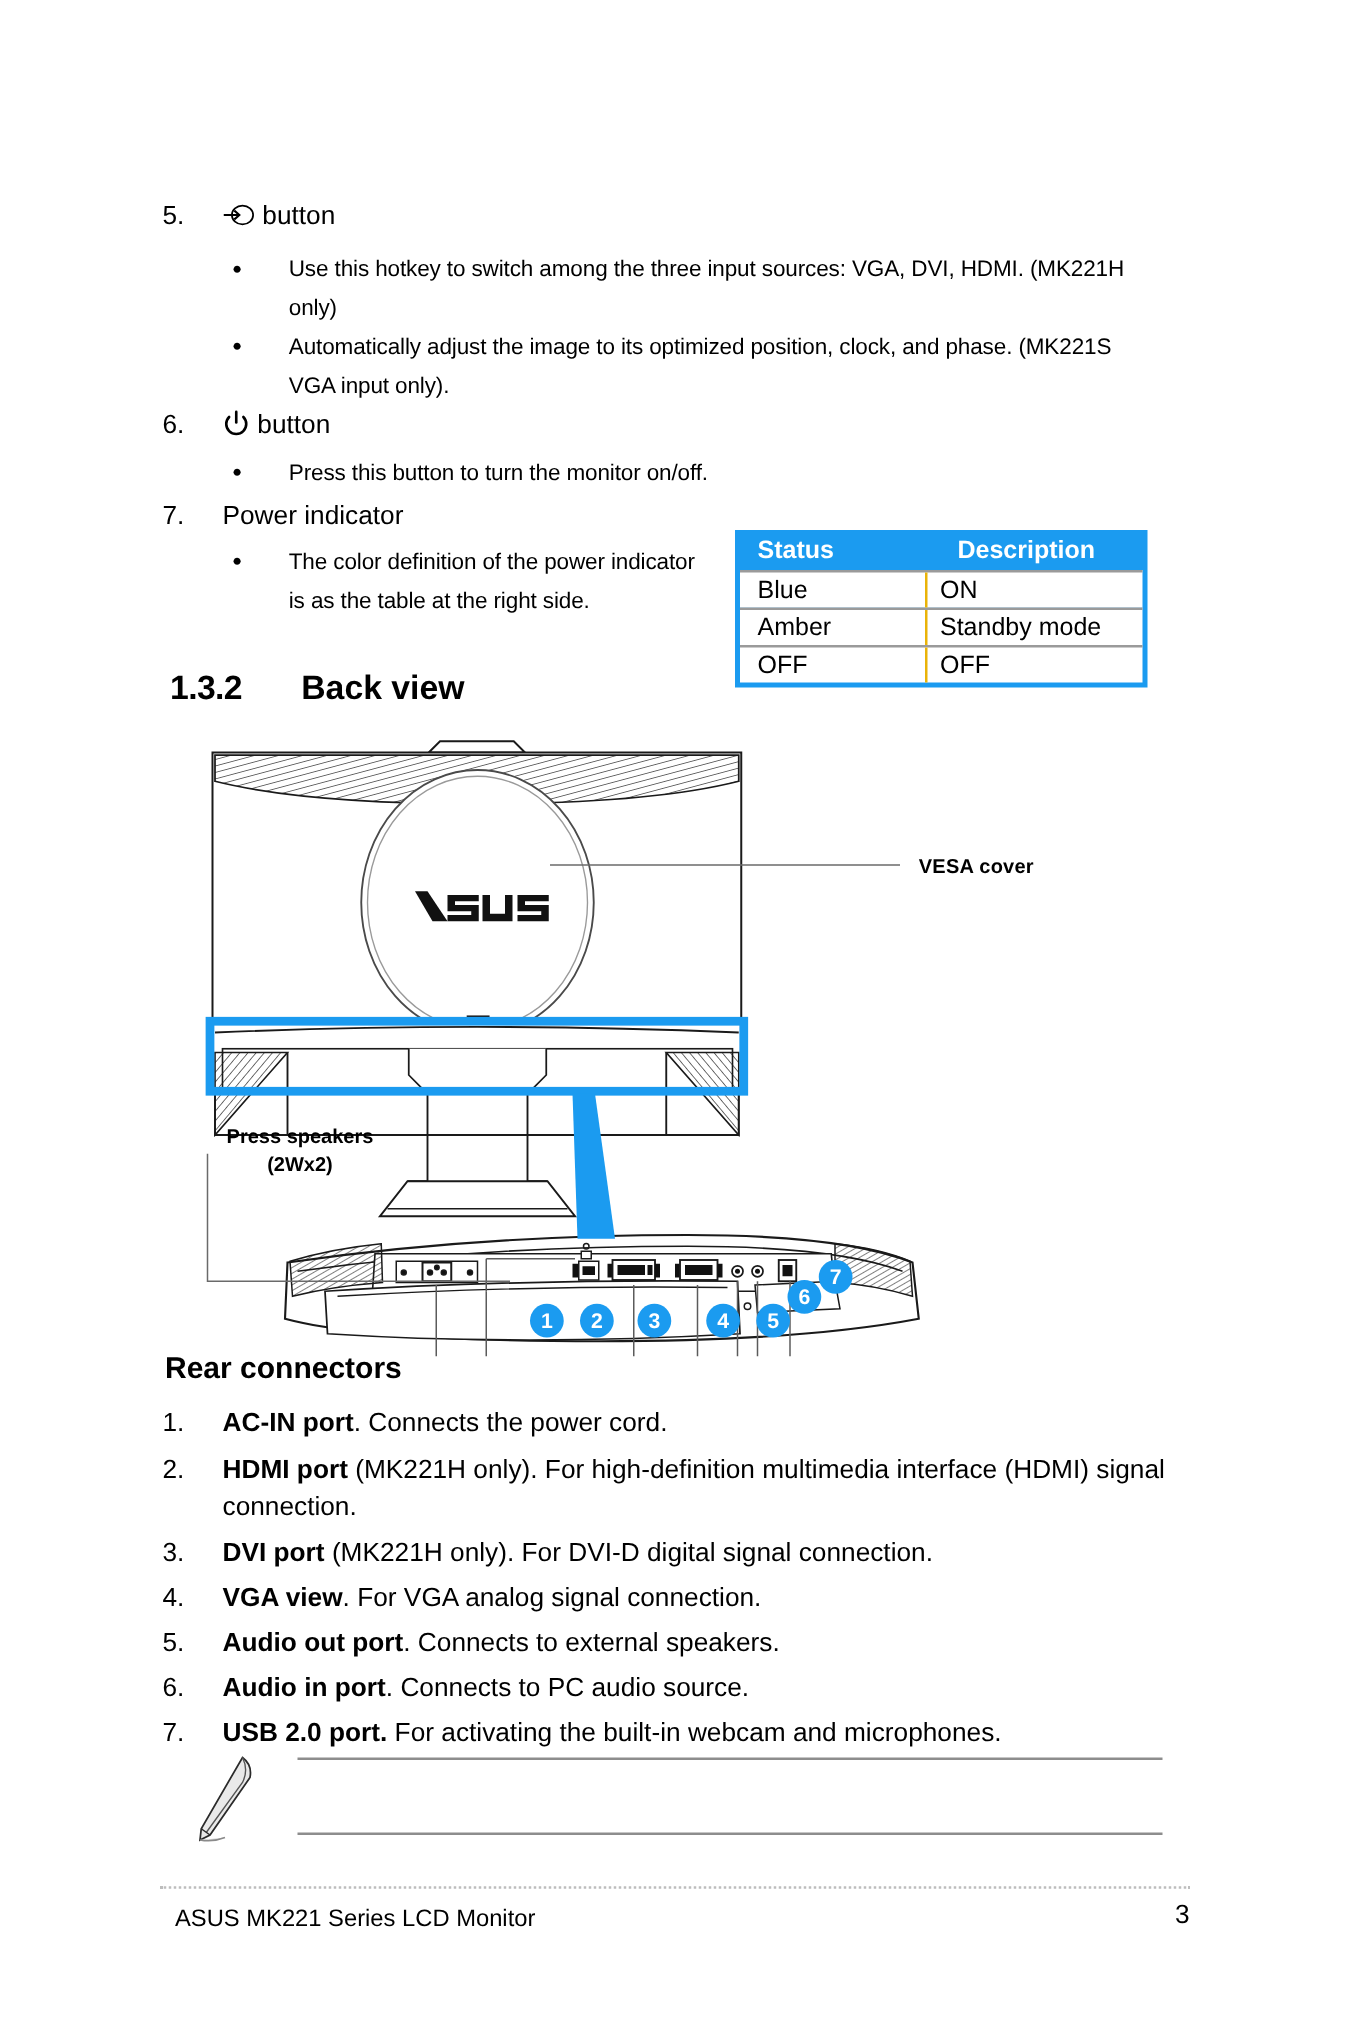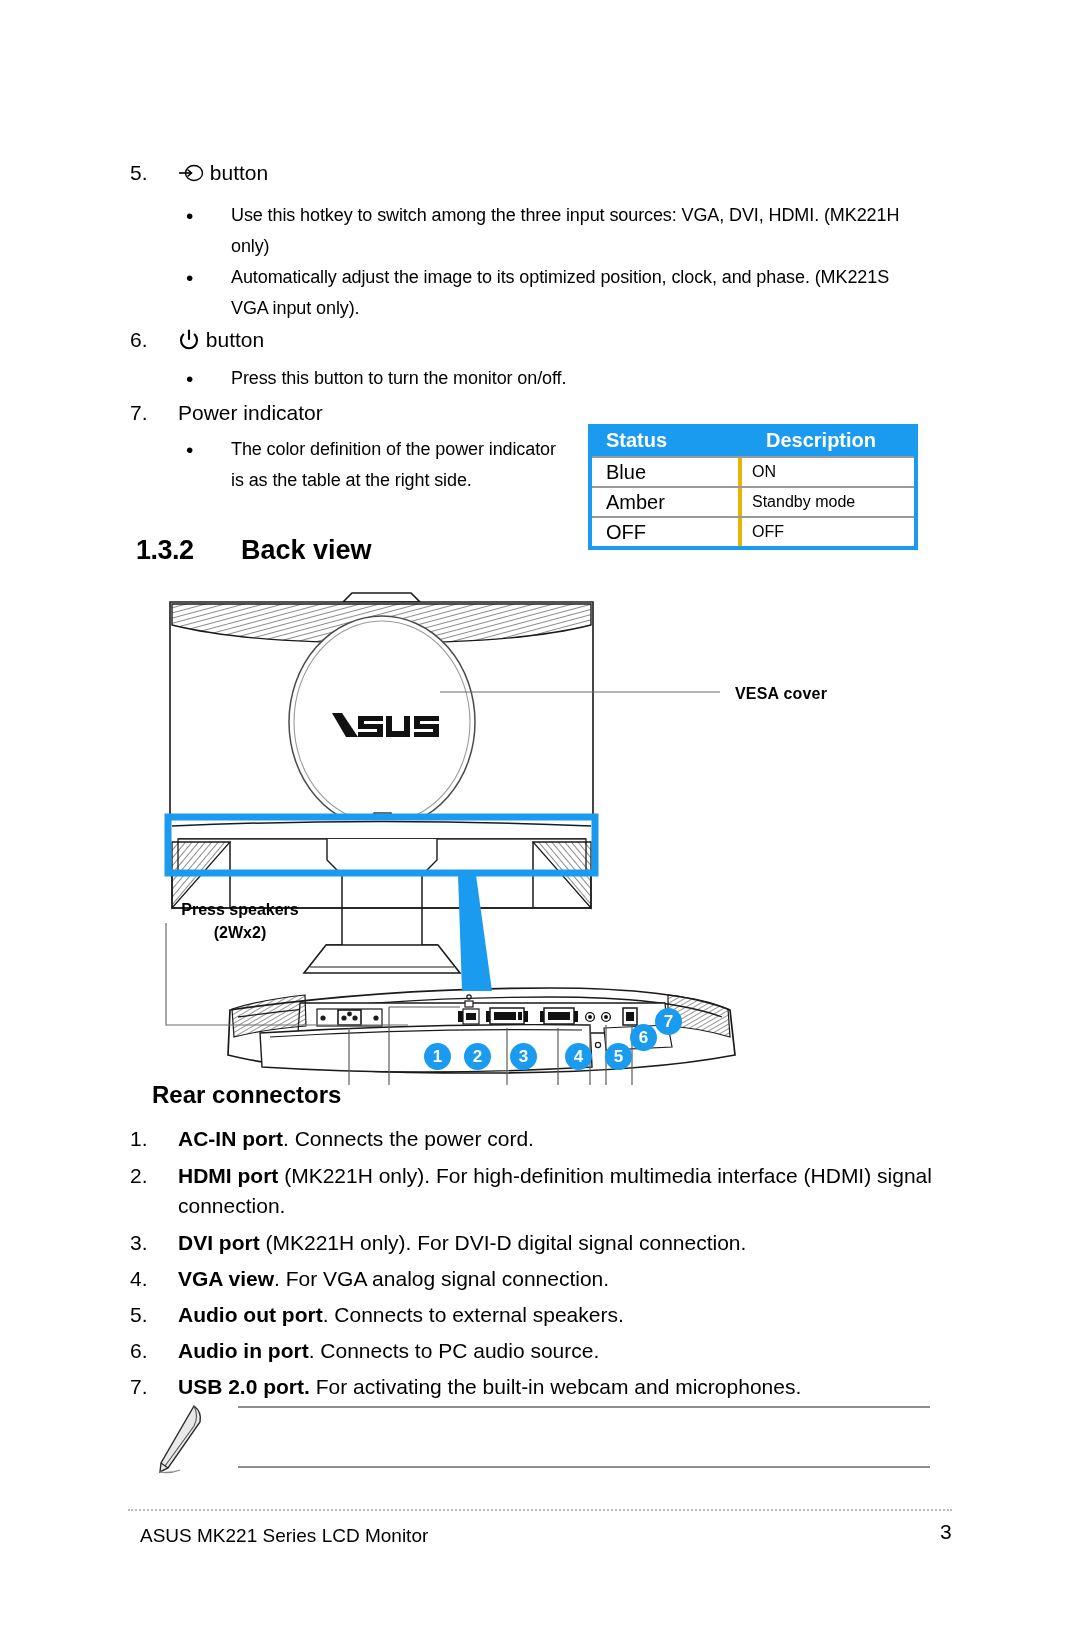--- a/index.html
+++ b/index.html
@@ -32,29 +32,29 @@
     left:588px;top:424px;width:330px;
     background:#1b9bf0;
     padding:0 4px 4px 4px;
     box-sizing:border-box;
   }
   .st-head{display:flex;height:32px;align-items:center;}
   .st-head .c1{width:150px;padding-left:14px;color:#fff;font-weight:bold;font-size:20px;}
   .st-head .c2{flex:1;padding-left:10px;color:#fff;font-weight:bold;font-size:20px;}
   .st-row{display:flex;background:#fff;height:28px;align-items:center;border-top:2px solid #9a9a9a;}
   .st-row:first-of-type{border-top:none;}
-  .st-row .c1{width:150px;padding-left:14px;font-size:20px;box-sizing:border-box;border-right:4px solid #eab308;height:100%;display:flex;align-items:center;}
-  .st-row .c2{flex:1;padding-left:10px;font-size:16px;}
+  .st-row .c1{width:150px;padding-left:14px;font-size:20px;box-sizing:border-box;border-right:2px solid #eab308;height:100%;display:flex;align-items:center;}
+  .st-row .c2{flex:1;padding-left:10px;font-size:20px;}
 
   
   .sec-head{position:absolute;left:136px;top:535px;display:flex;align-items:baseline;}
   .sec-num{font-size:27px;font-weight:bold;width:105px;letter-spacing:-0.5px;}
   .sec-title{font-size:27px;font-weight:bold;}
 
-  .sub-head{position:absolute;left:152px;top:1081px;font-size:24px;font-weight:bold;}
+  .sub-head{position:absolute;left:132px;top:1081px;font-size:24px;font-weight:bold;}
 
   
   .diagram{position:absolute;left:120px;top:585px;width:840px;height:500px;}
   .diagram svg{display:block;}
 
   .label-vesa{position:absolute;left:735px;top:685px;font-size:16px;font-weight:bold;letter-spacing:0.2px;}
   .label-speakers{position:absolute;left:140px;top:898px;width:200px;text-align:center;font-size:16px;font-weight:bold;line-height:23px;}
 
   .badge{
     position:absolute;width:27px;height:27px;border-radius:50%;

